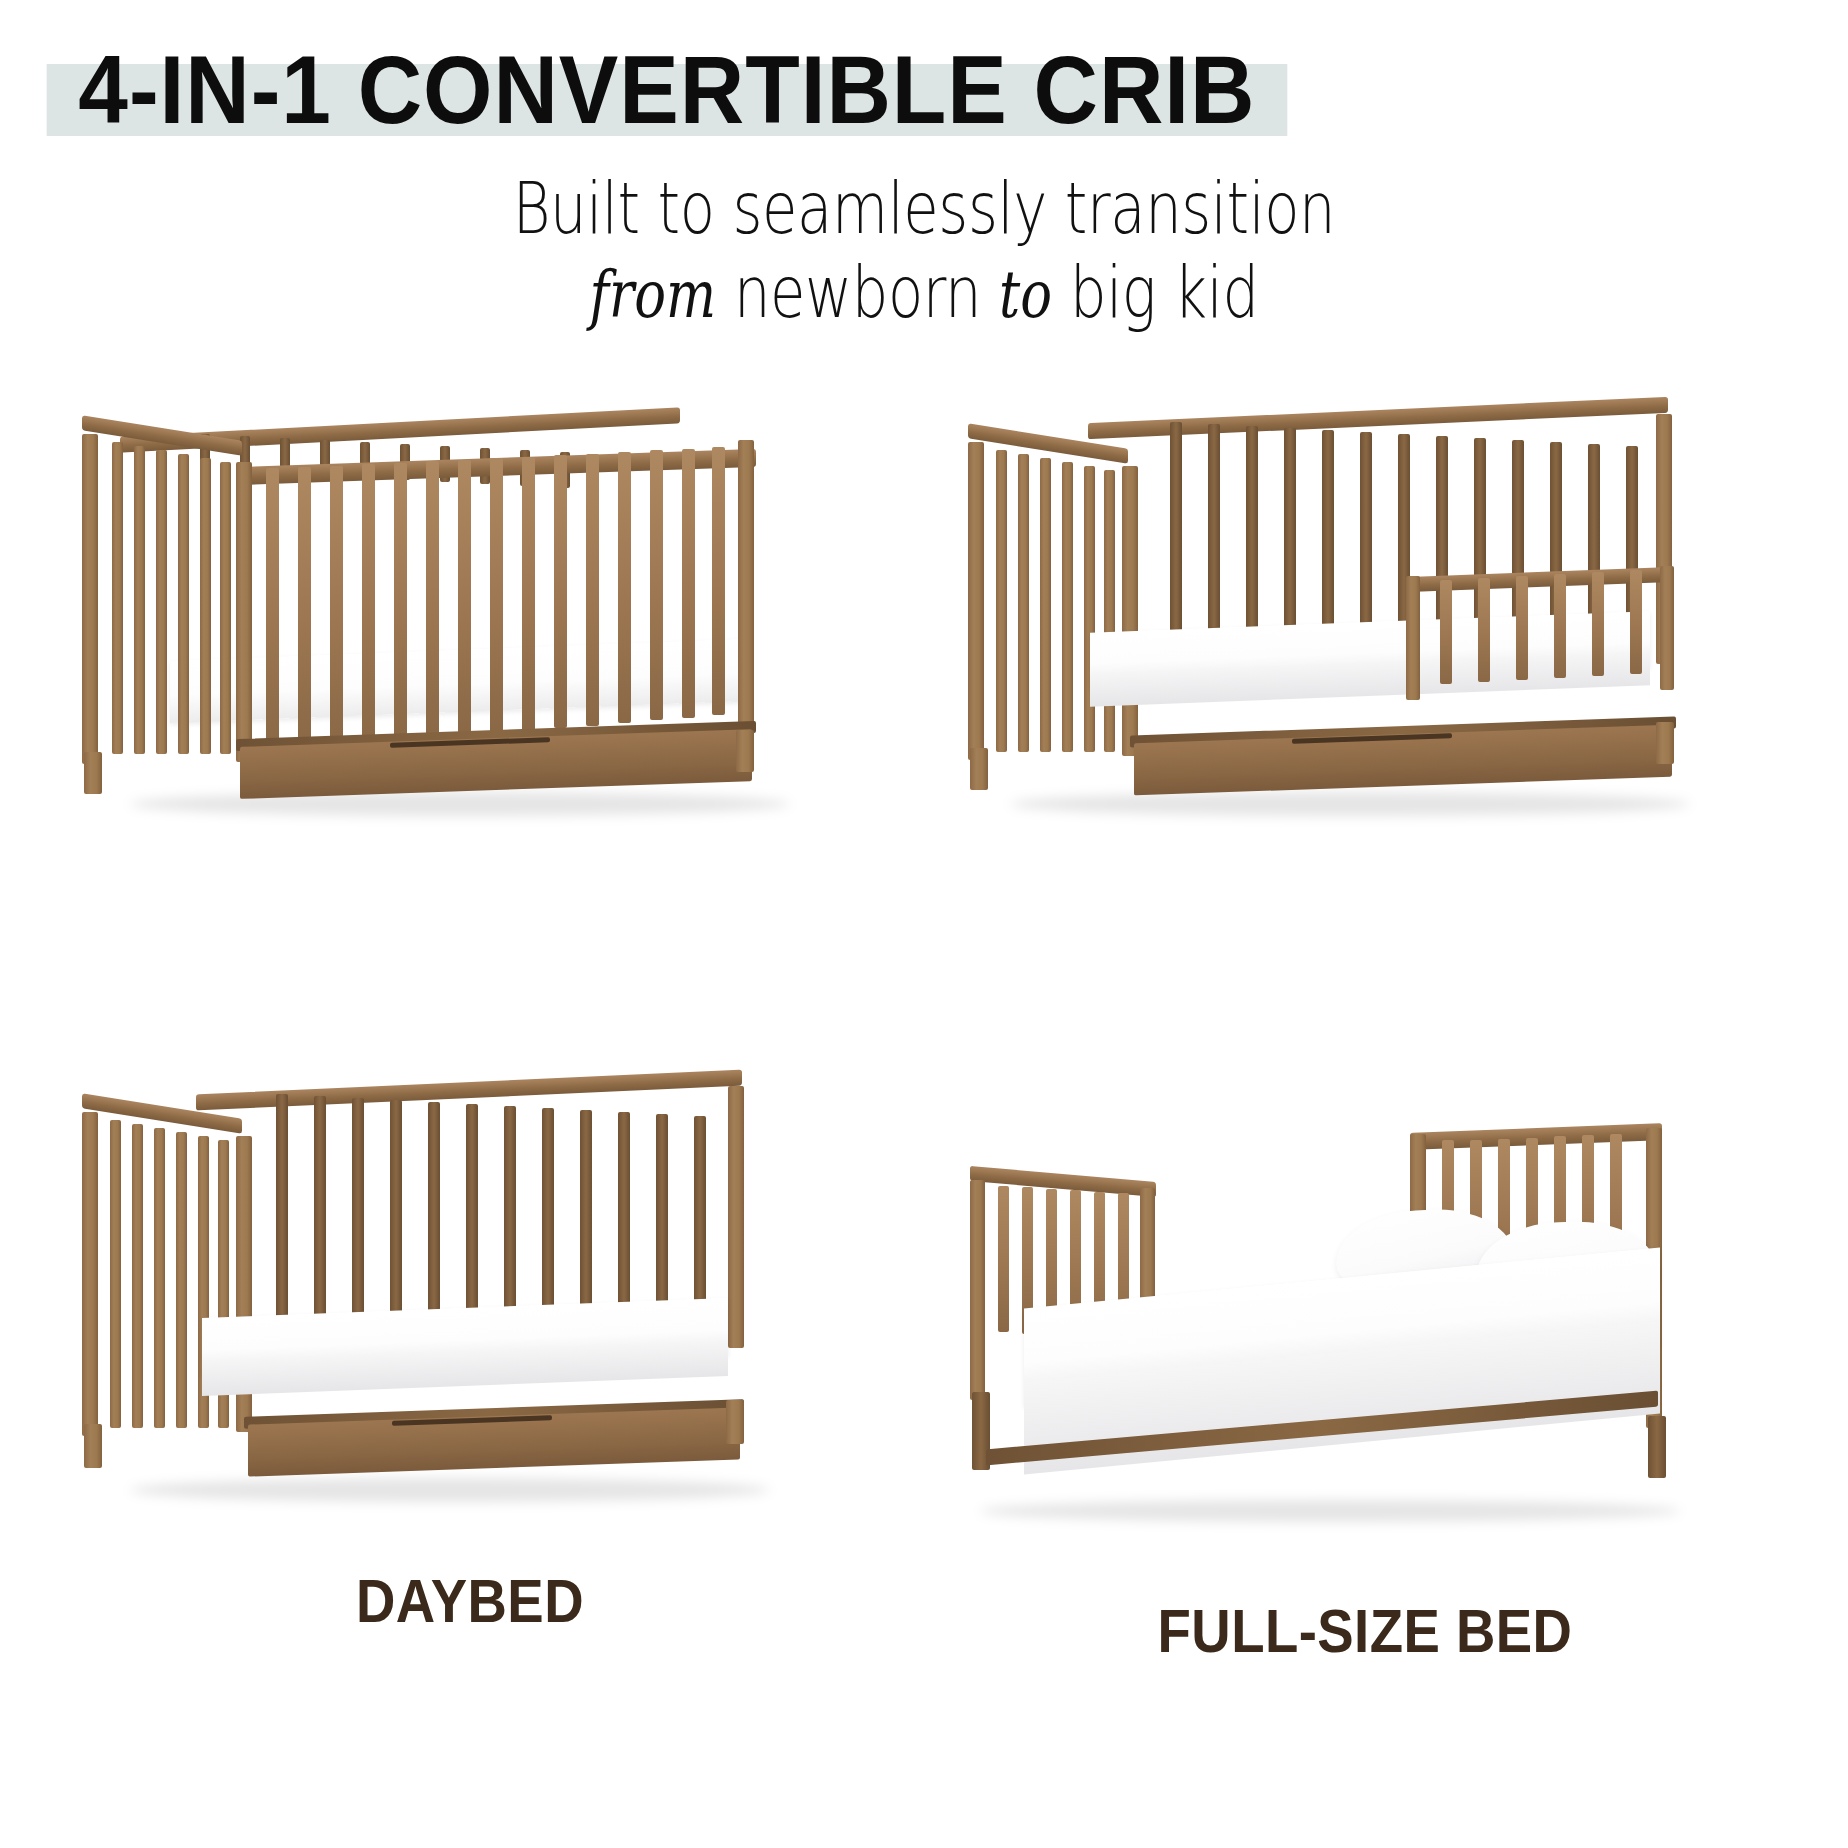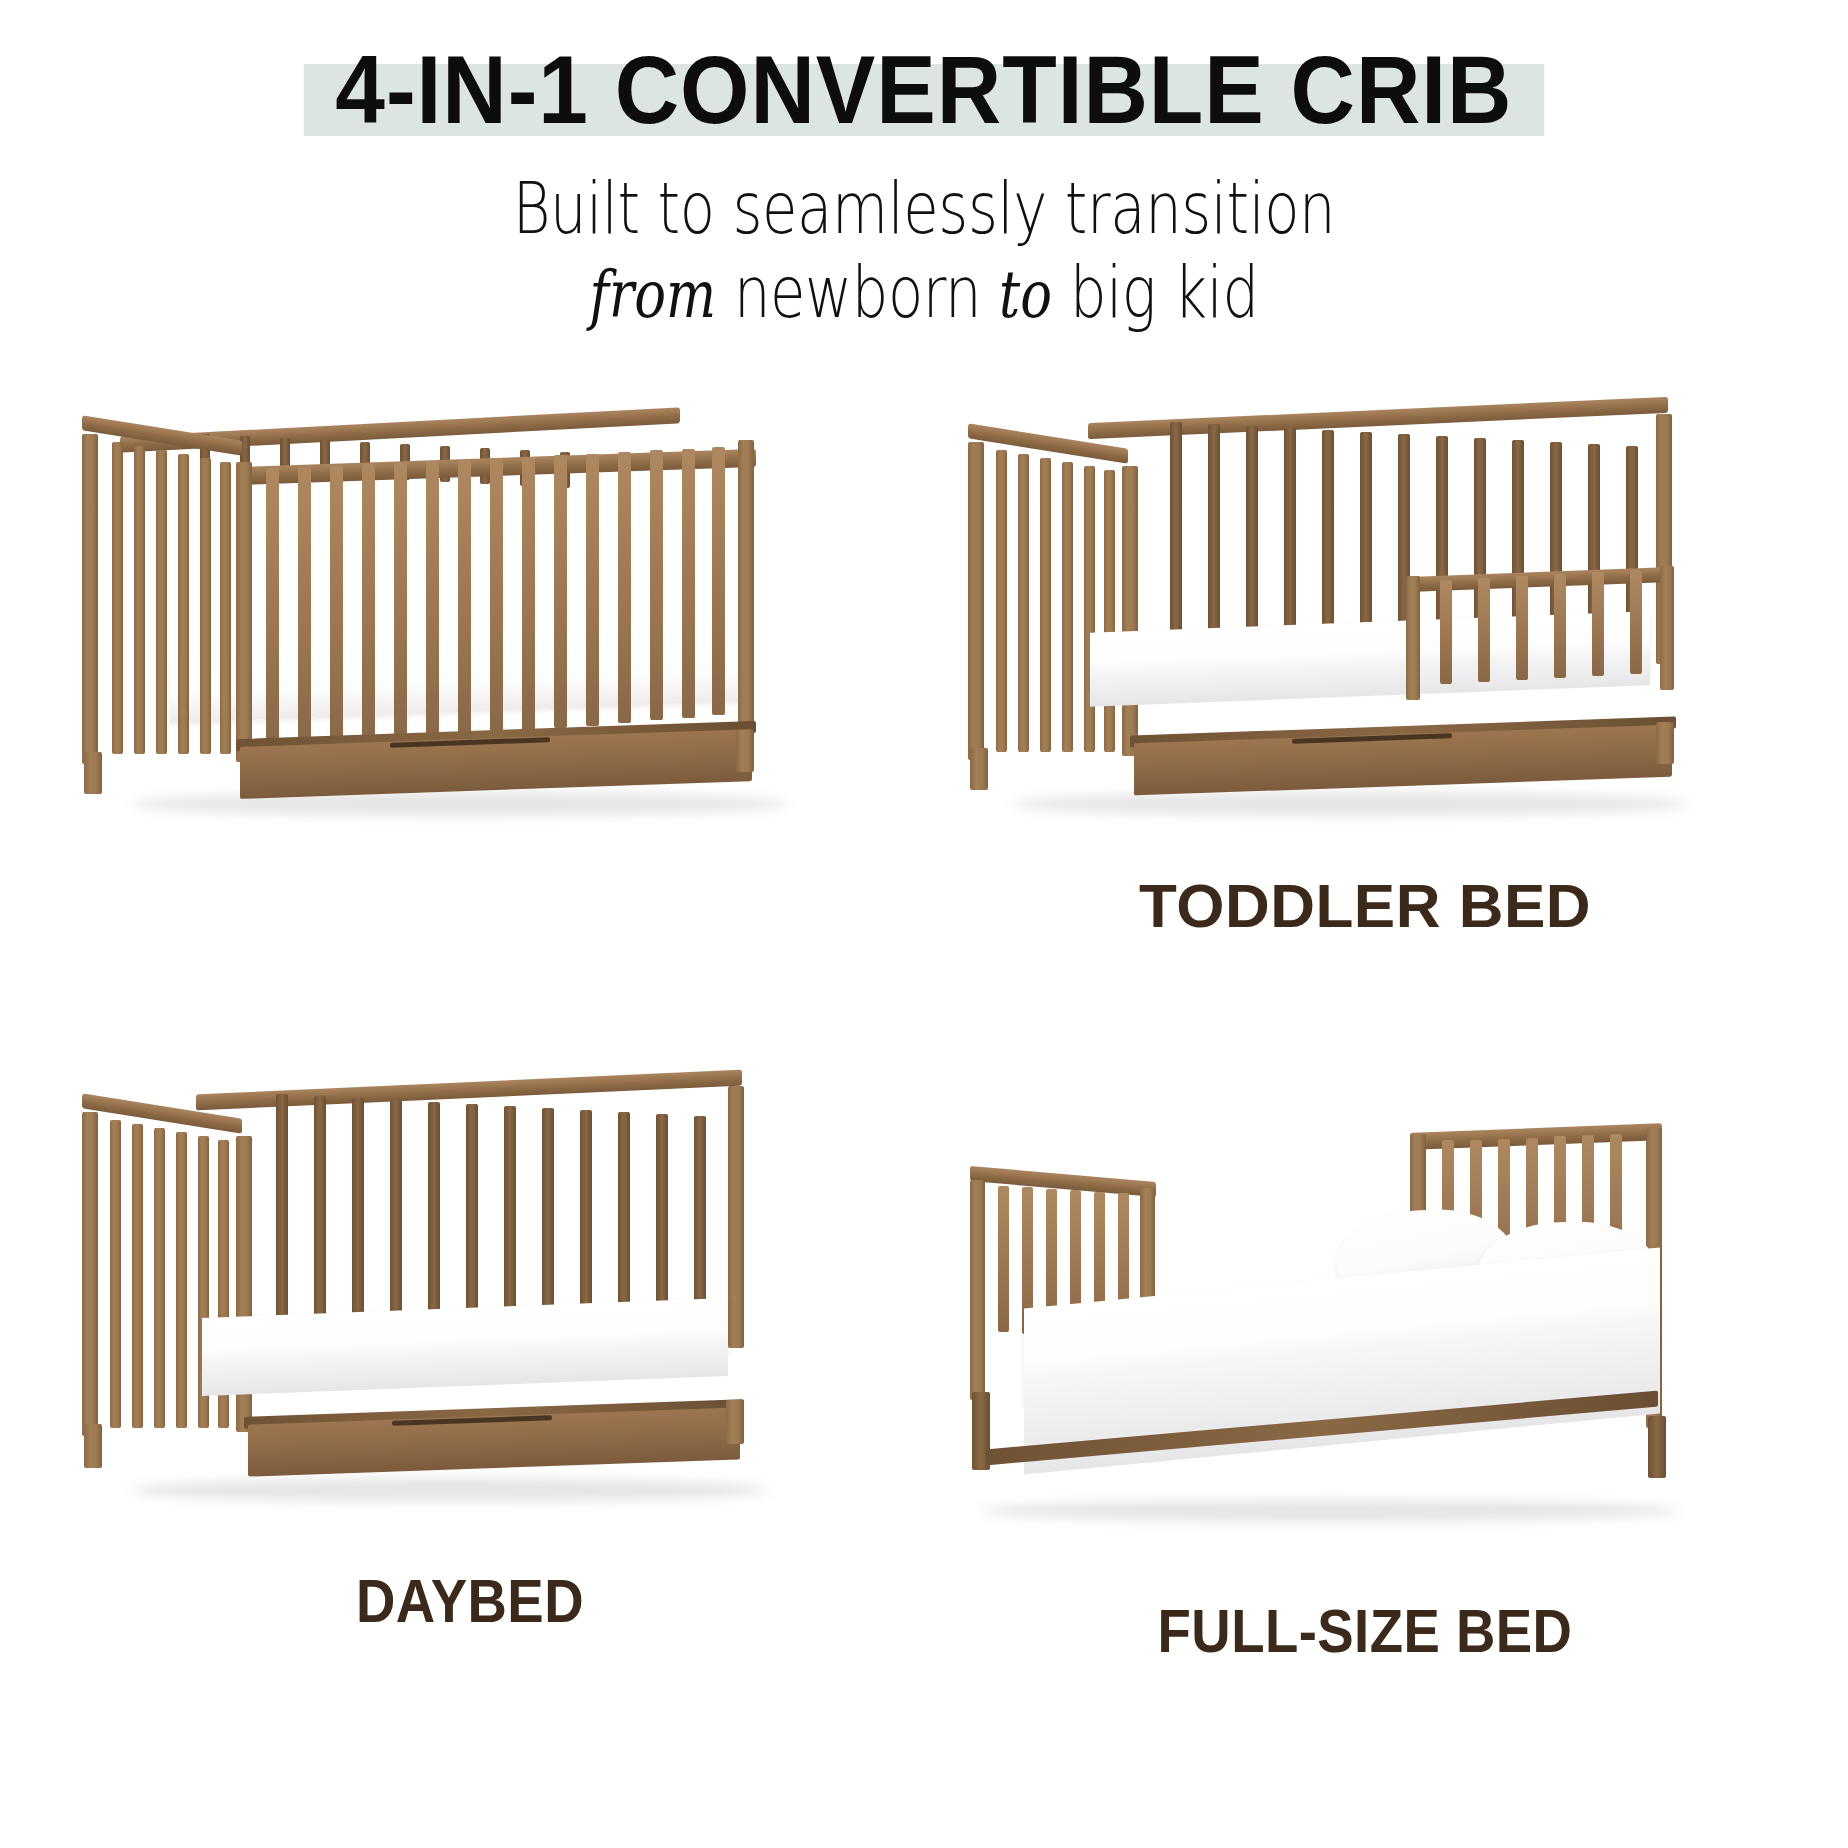--- a/index.html
+++ b/index.html
@@ -7,21 +7,21 @@
   body {
     background:#ffffff;
     font-family:"Liberation Sans", sans-serif;
     position:relative;
     overflow:hidden;
   }
 
   
   .header { width:100%; padding-top:38px; text-align:center; }
 
-  .title-wrap { display:block; text-align:center; line-height:1; }
+  .title-wrap { display:block; text-align:left; line-height:1; }
   .title {
     display:inline-block;
     position:relative;
     font-family:"Liberation Sans Narrow","Liberation Sans",sans-serif;
     font-weight:bold;
     font-size:96px;
     letter-spacing:1px;
     color:#0d0d0d;
     padding:4px 34px 6px 34px;
     transform:scaleX(0.93);
@@ -276,21 +276,20 @@
         <div class="wood-light" style="left:652px; top:172px; width:12px; height:104px;"></div>
         <div class="wood-light" style="left:690px; top:170px; width:12px; height:104px;"></div>
       </div>
 
       <div class="wood-dark" style="left:190px; top:326px; width:546px; height:12px; transform:skewY(-2.0deg);"></div>
       <div class="drawer" style="left:194px; top:334px; width:538px; height:52px; transform:skewY(-2.0deg);"></div>
       <div style="position:absolute; left:352px; top:336px; width:160px; height:5px; background:#4a3522; transform:skewY(-2.0deg); border-radius:2px;"></div>
       <div class="wood" style="left:30px;  top:348px; width:18px; height:42px;"></div>
       <div class="wood" style="left:716px; top:322px; width:18px; height:42px;"></div>
     </div>
-    <div class="label label-toddler">TODDLER BED</div>
   </div>
 
   <div class="cell cell-daybed">
     <div class="stage">
       <div class="shadow-el" style="left:70px; top:418px; width:640px; height:24px;"></div>
 
       <div class="railtop" style="left:136px; top:22px; width:546px; height:16px; transform:skewY(-2.6deg);"></div>
       <div class="slat">
         <div class="wood-dark" style="left:216px; top:34px; width:12px; height:244px;"></div>
         <div class="wood-dark" style="left:254px; top:36px; width:12px; height:242px;"></div>

